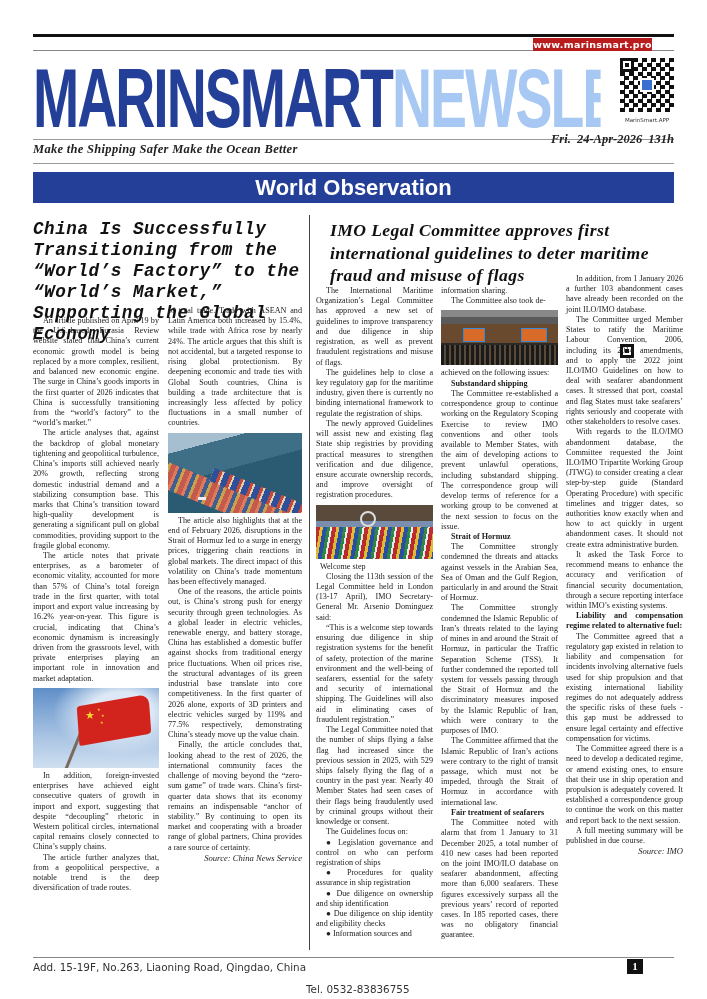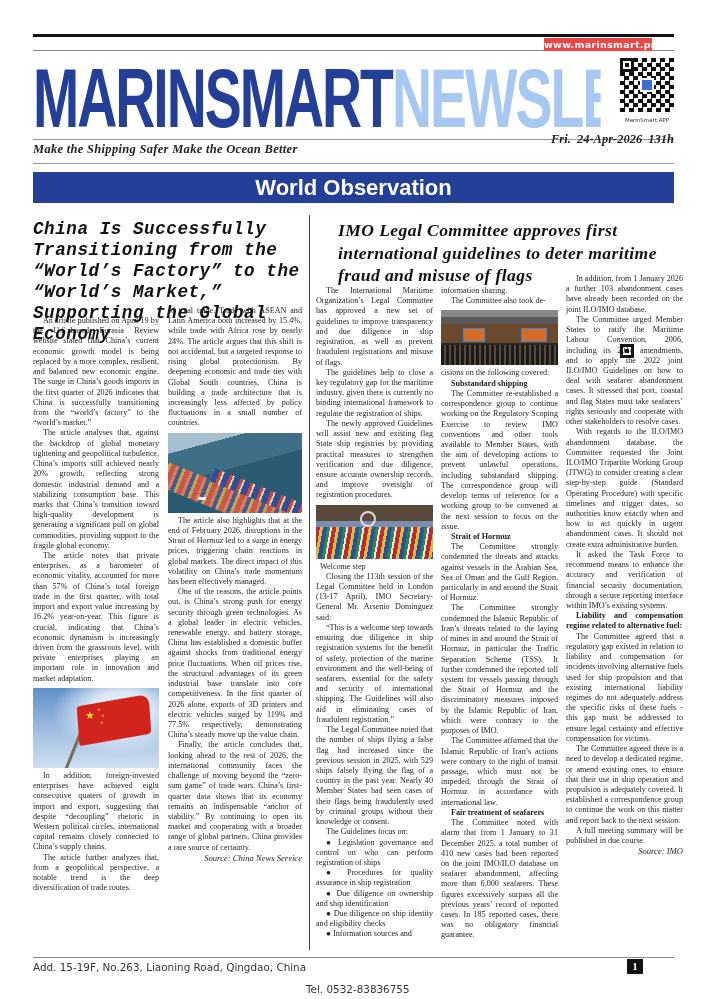--- a/index.html
+++ b/index.html
@@ -1,21 +1,21 @@
 <!DOCTYPE html>
 <html><head>
 <meta charset="utf-8">
 <style>
   * { box-sizing: border-box; margin: 0; padding: 0; }
   html, body { width: 707px; height: 999px; background: #ffffff; overflow: hidden; }
   body { position: relative; font-family: "Liberation Serif", serif; color: #1a1a1a; }
 
   .top-rule { position: absolute; left: 33px; top: 34px; width: 641px; height: 3px; background: #111; }
   .url-bar { position: absolute; left: 33px; top: 38px; width: 641px; height: 13px; border-bottom: 1px solid #888; }
-  .url-box { position: absolute; right: 22px; top: 0; width: 108px; height: 13px; background: #ef4444; color: #fff;
+  .url-box { position: absolute; right: 22px; top: 0; width: 119px; height: 13px; background: #b91c1c; color: #fff;
              font-family: "DejaVu Sans", sans-serif; font-size: 9.5px; font-weight: bold; text-align: center; line-height: 13px; letter-spacing: .3px; }
 
   .masthead { position: absolute; left: 33px; top: 56px; width: 568px; height: 80px; font-family: "Liberation Sans", sans-serif;
               font-weight: bold; font-size: 84px; line-height: 84px; letter-spacing: -3px; white-space: nowrap; overflow: hidden;
               transform: scaleX(0.66); transform-origin: left top; width: 860px; }
   .masthead .m1 { color: #233f98; }
   .masthead .m2 { color: #a8c8f4; }
 
   .qr { position: absolute; left: 620px; top: 58px; width: 54px; height: 54px;
         background:
@@ -32,21 +32,21 @@
   .date { position: absolute; right: 33px; top: 132px; font-style: italic; font-weight: bold; font-size: 12.5px; color: #222; word-spacing: 3px; }
   .tag-rule2 { position: absolute; left: 33px; top: 163px; width: 641px; height: 1px; background: #999; }
 
   .section-banner { position: absolute; left: 33px; top: 172px; width: 641px; height: 31px; background: #233f98; color: #fff;
                     font-family: "Liberation Sans", sans-serif; font-weight: bold; font-size: 22px; text-align: center; line-height: 31px; }
 
   .col-divider { position: absolute; left: 309px; top: 215px; width: 1px; height: 735px; background: #444; }
 
   .headline { position: absolute; font-style: italic; font-weight: bold; color: #111; }
   .h-left { left: 33px; top: 219px; width: 272px; font-size: 17.6px; line-height: 21px; letter-spacing: .55px; font-family: Liberation Mono, monospace; }
-  .h-right { left: 330px; top: 219px; width: 350px; font-size: 17.6px; line-height: 22.5px; letter-spacing: .4px; margin-left: 8px; }
+  .h-right { left: 330px; top: 219px; width: 350px; font-size: 17.6px; line-height: 22.5px; letter-spacing: .4px; }
 
   .col { position: absolute; font-size: 8.15px; line-height: 10.22px; text-align: justify; color: #222; }
   .col p { text-indent: 10px; }
   .col p.noind { text-indent: 0; }
   .col .sub { font-weight: bold; text-indent: 10px; }
   .col .src { font-style: italic; text-align: right; font-size: 8.6px; }
   .col .bullet { text-indent: 10px; }
   .col .caption { text-indent: 0; padding-left: 4px; }
 
   .c1 { left: 33px;  top: 316px; width: 126px; }
@@ -170,21 +170,21 @@
 </div>
 
 <div class="col c4">
   <p class="noind">information sharing.</p>
   <p>The Committee also took de-</p>
   <div class="photo ph-hall">
     <div class="screen sc1"></div>
       <div class="screen sc2"></div>
       <div class="rows"></div>
   </div>
-  <p class="noind">cisions on the following covered:</p>
+  <p class="noind">achieved on the following issues:</p>
   <p class="sub">Substandard shipping</p>
   <p>The Committee re-established a correspondence group to continue working on the Regulatory Scoping Exercise to review IMO conventions and other tools available to Member States, with the aim of developing actions to prevent unlawful operations, including substandard shipping. The correspondence group will develop terms of reference for a working group to be convened at the next session to focus on the issue.</p>
   <p class="sub">Strait of Hormuz</p>
   <p>The Committee strongly condemned the threats and attacks against vessels in the Arabian Sea, Sea of Oman and the Gulf Region, particularly in and around the Strait of Hormuz.</p>
   <p>The Committee strongly condemned the Islamic Republic of Iran’s threats related to the laying of mines in and around the Strait of Hormuz, in particular the Traffic Separation Scheme (TSS). It further condemned the reported toll system for vessels passing through the Strait of Hormuz and the discriminatory measures imposed by the Islamic Republic of Iran, which were contrary to the purposes of IMO.</p>
   <p>The Committee affirmed that the Islamic Republic of Iran’s actions were contrary to the right of transit passage, which must not be impeded, through the Strait of Hormuz in accordance with international law.</p>
   <p class="sub">Fair treatment of seafarers</p>
   <p>The Committee noted with alarm that from 1 January to 31 December 2025, a total number of 410 new cases had been reported on the joint IMO/ILO database on seafarer abandonment, affecting more than 6,000 seafarers. These figures excessively surpass all the previous years’ record of reported cases. In 185 reported cases, there was no obligatory financial guarantee.</p>
 </div>
 

